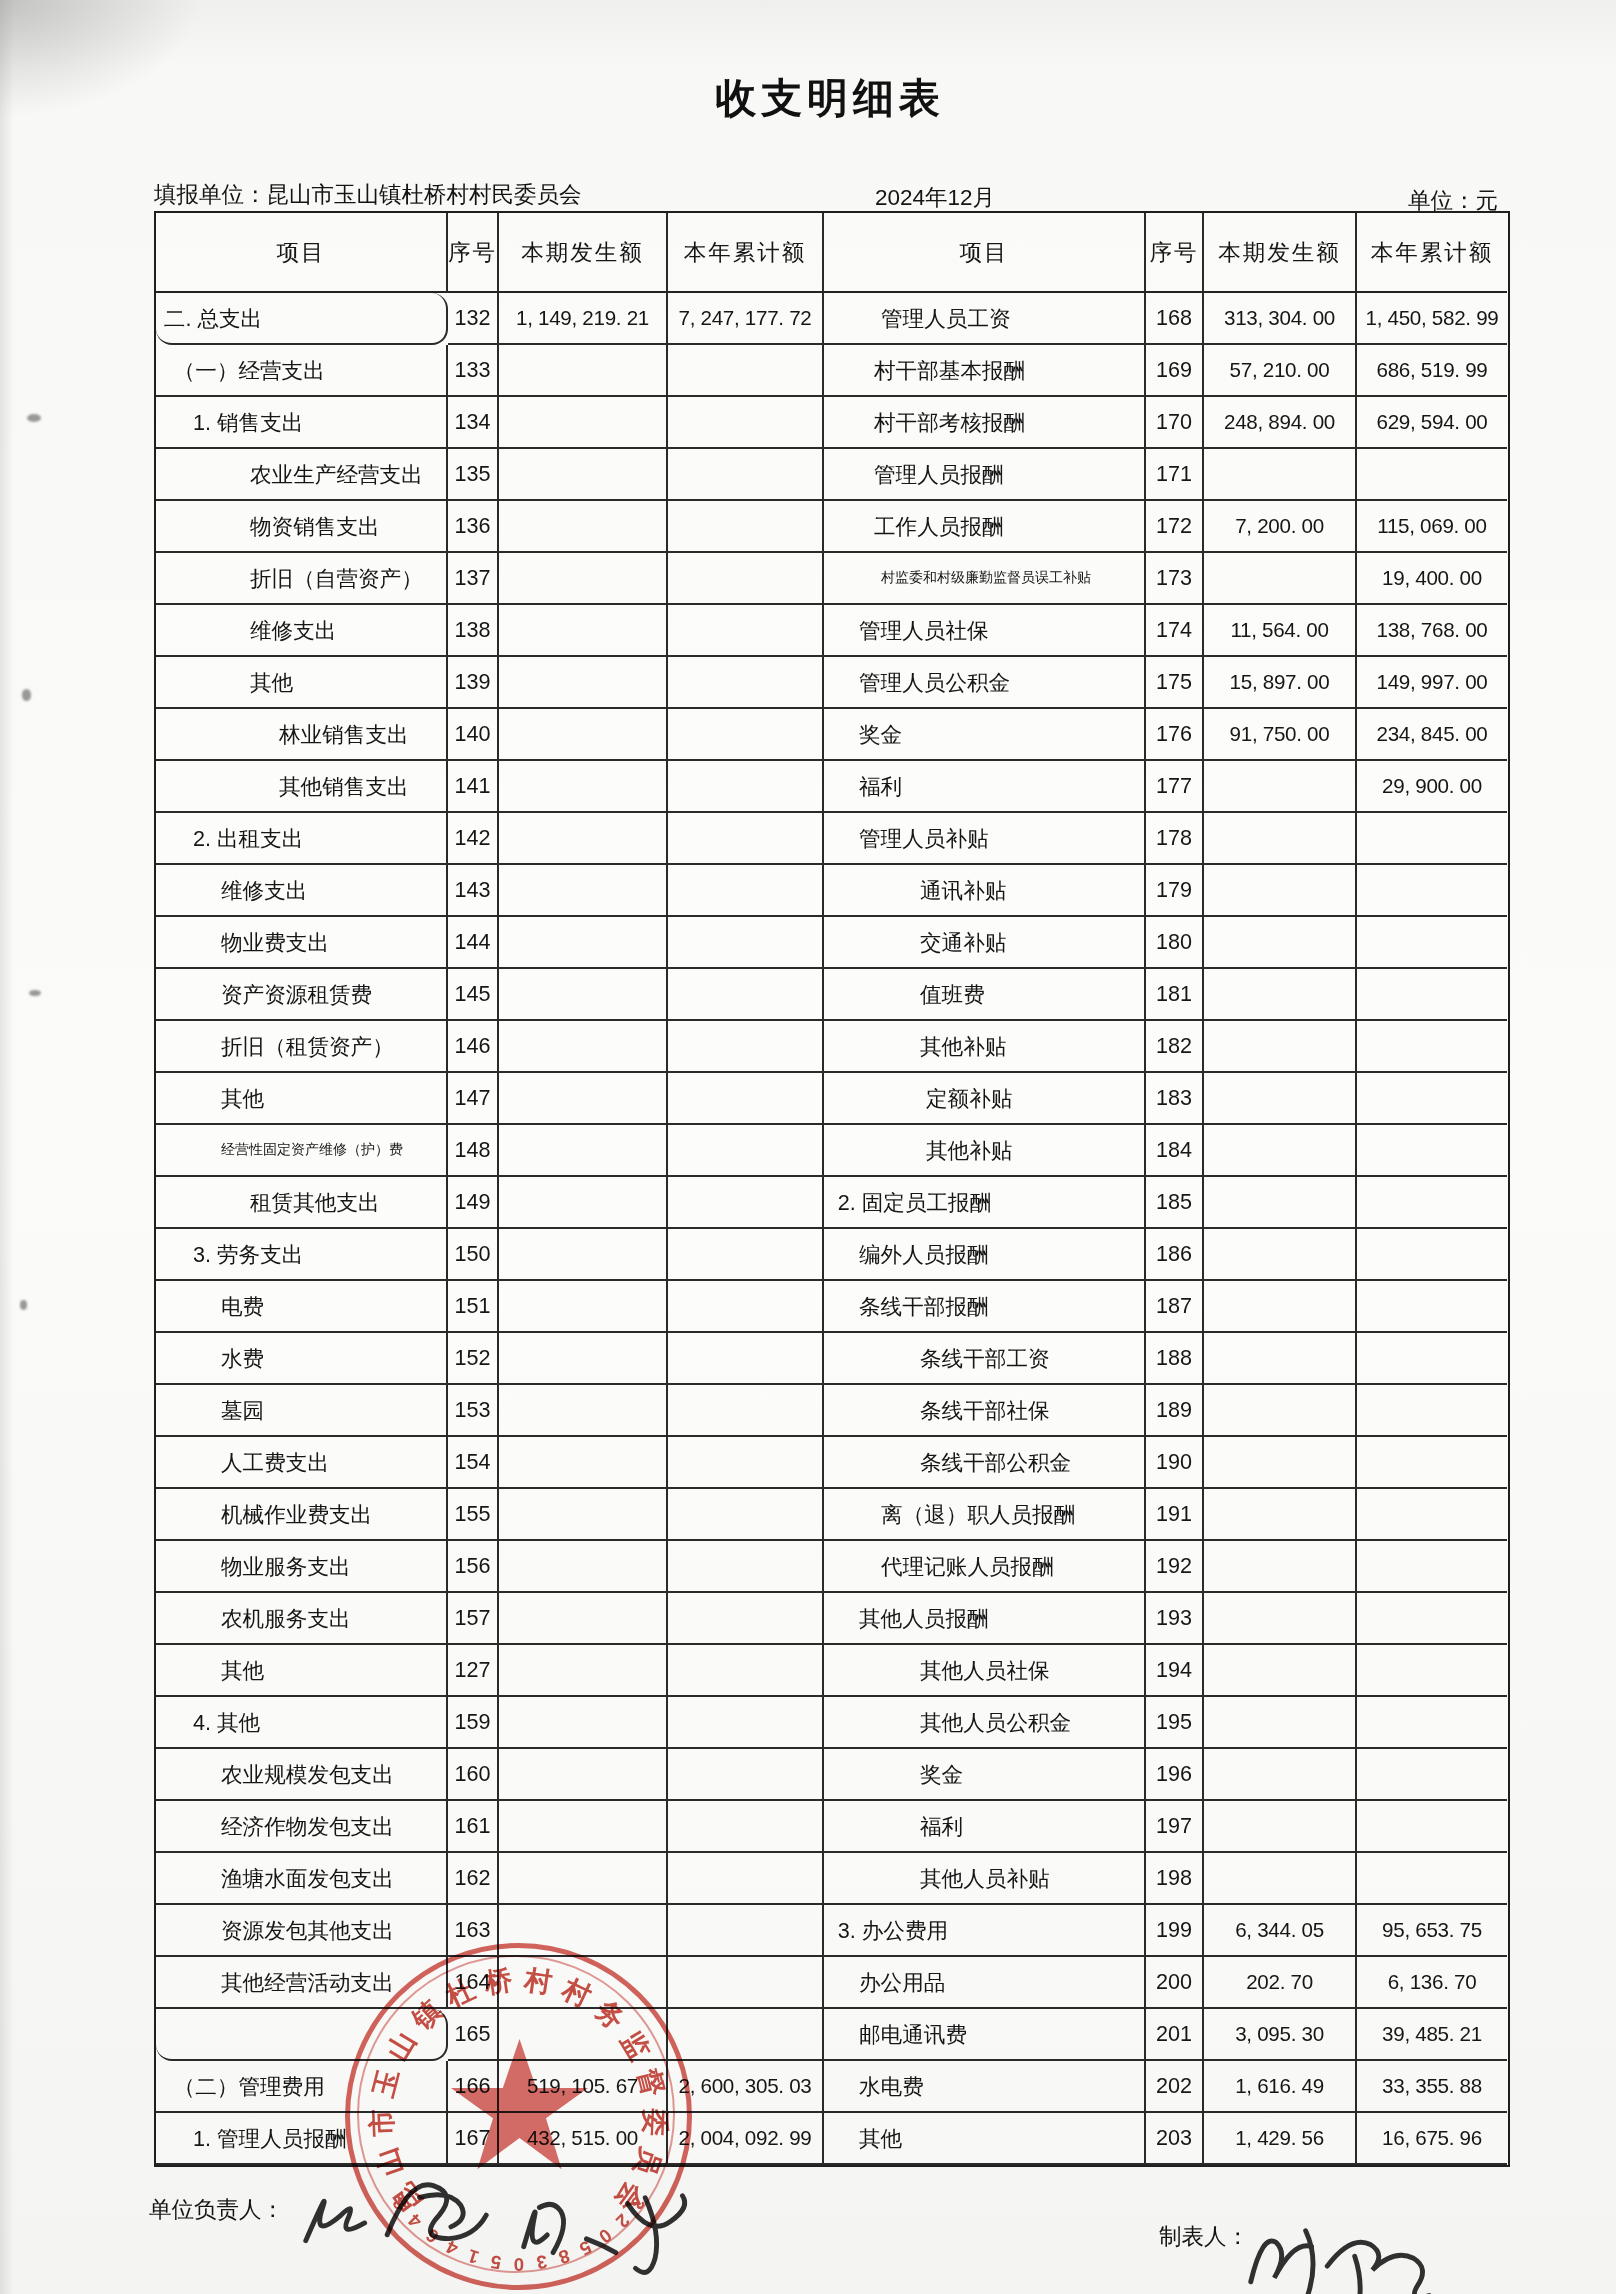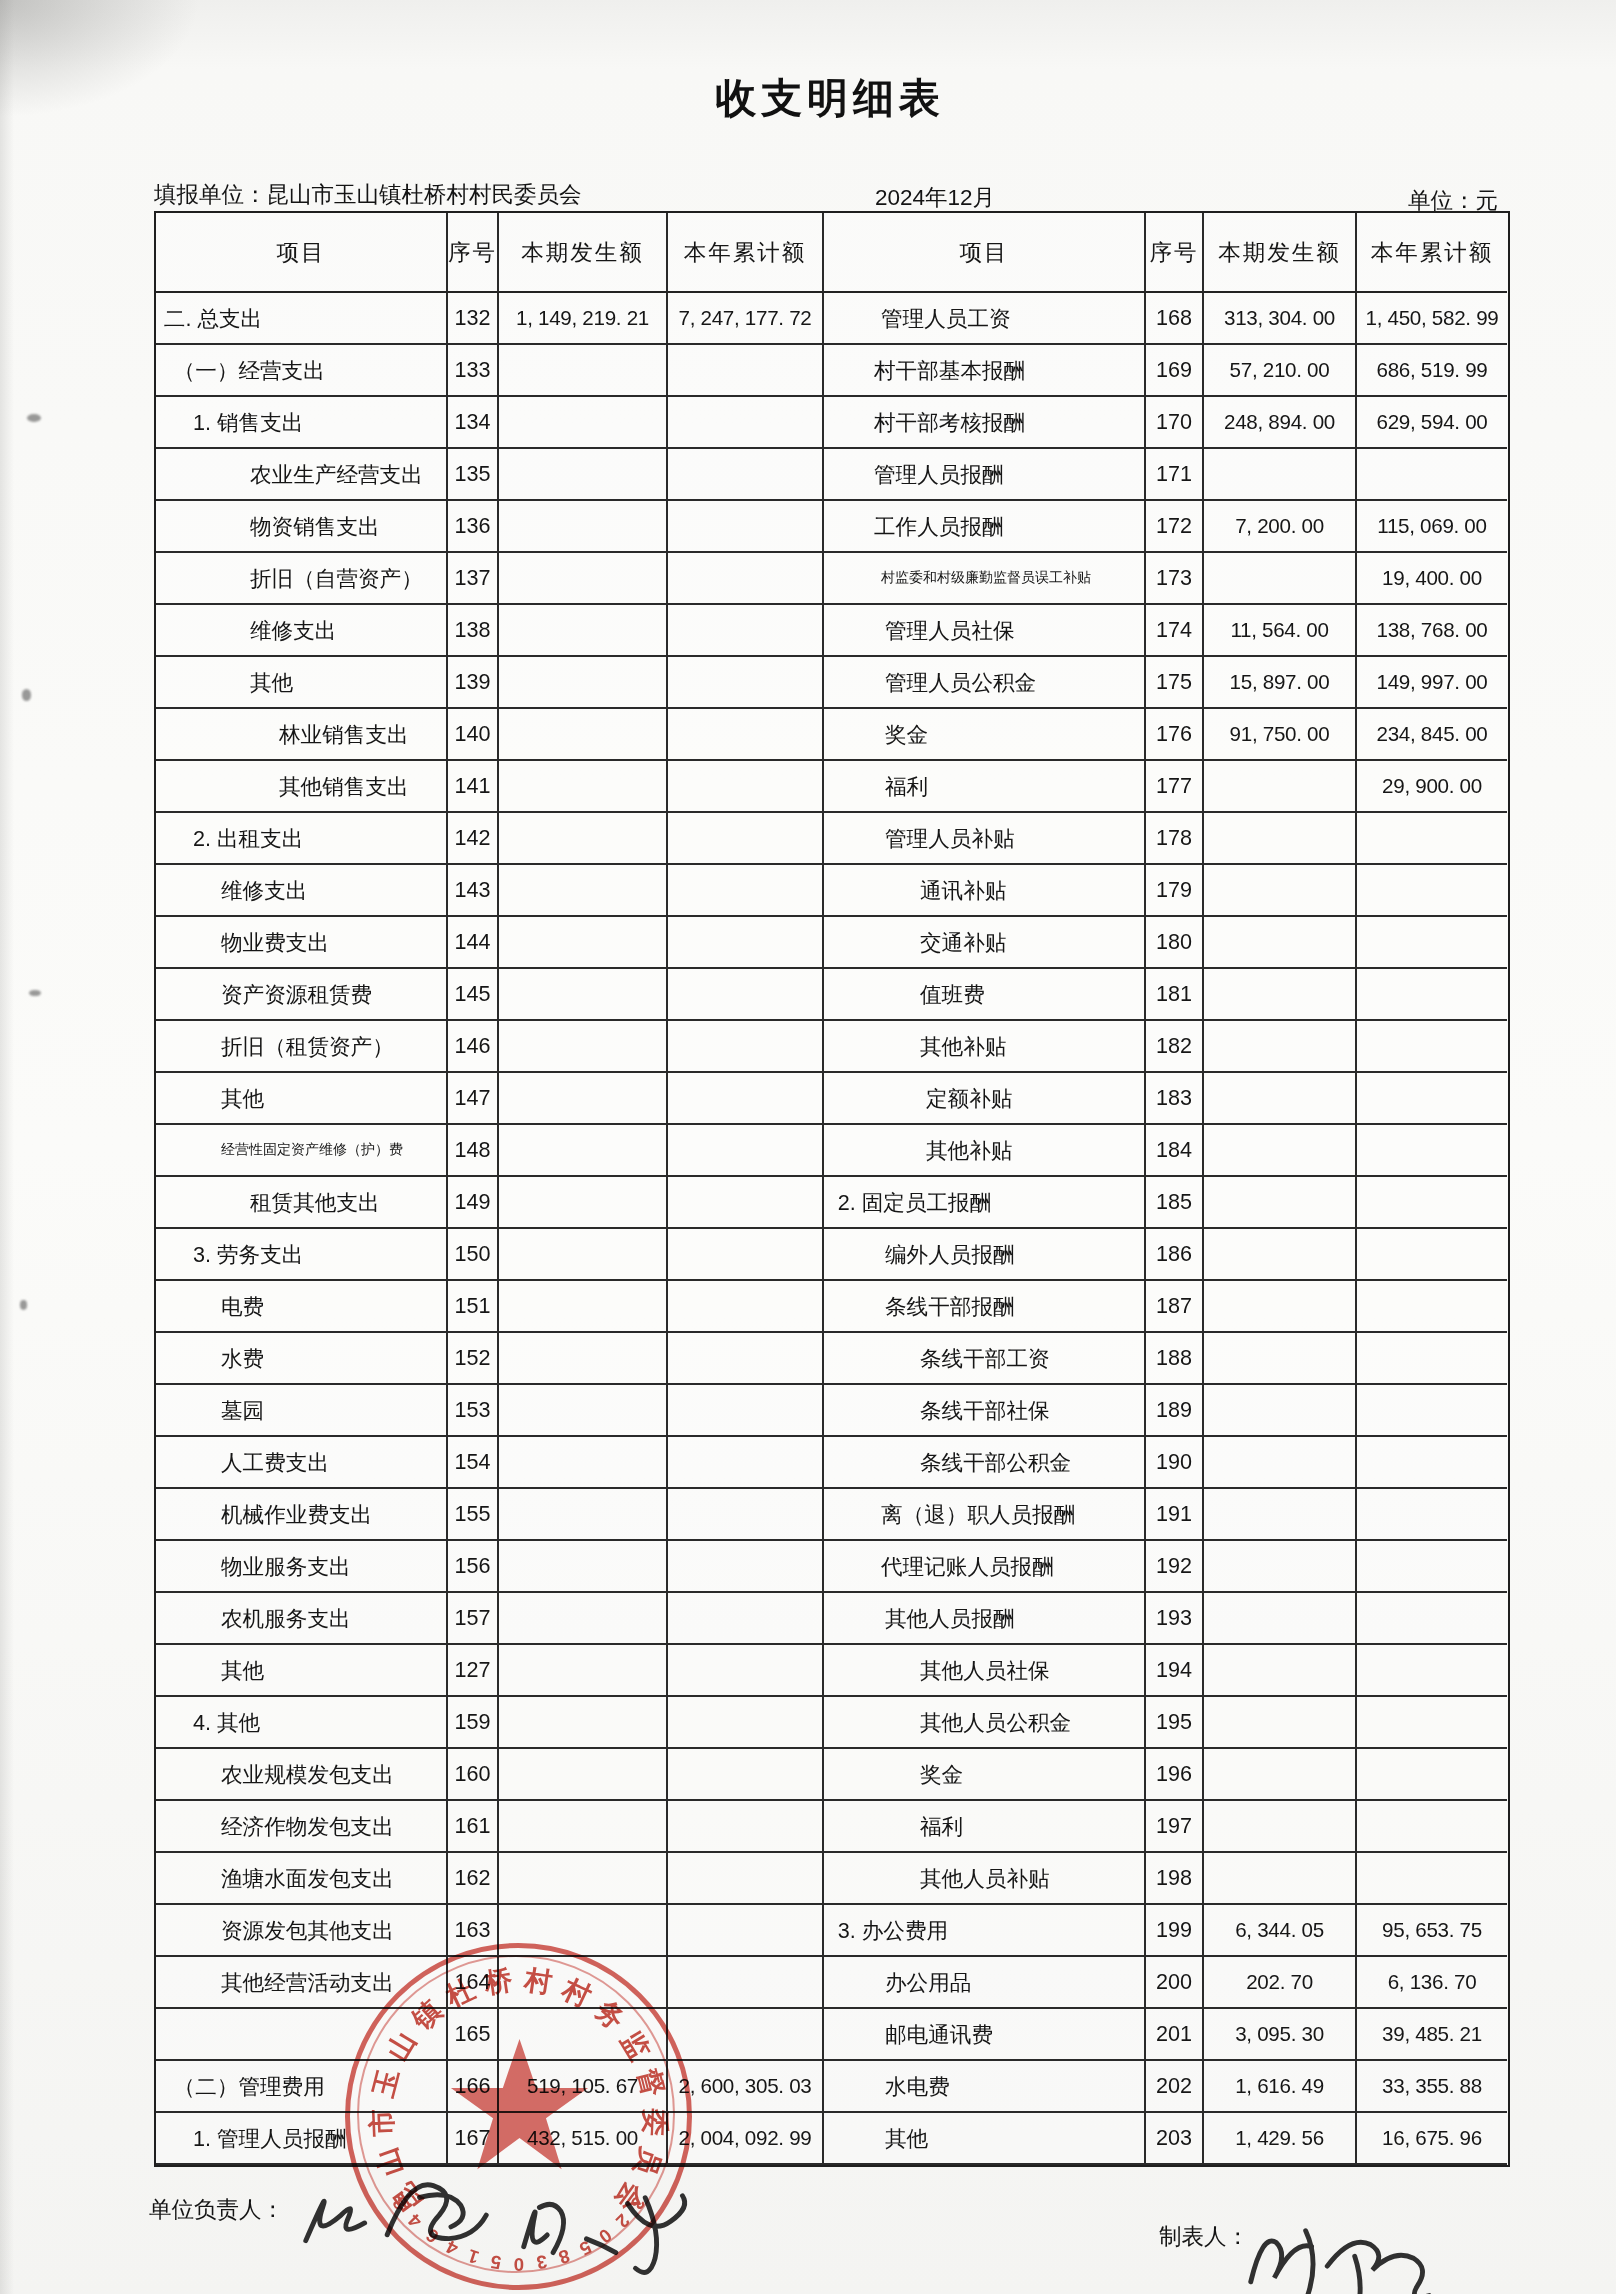--- a/index.html
+++ b/index.html
@@ -30,23 +30,23 @@
     grid-auto-rows:52px;
     border:2.9px solid #1f1f1f;background:rgba(255,255,255,.35);}
   .cell{border-right:2px solid #2a2a2a;border-bottom:2px solid #2a2a2a;
     display:flex;align-items:center;overflow:hidden;white-space:nowrap;}
   .cell.c8{border-right:none;}
   .hd{justify-content:center;font-size:22.5px;border-bottom:2.9px solid #222;letter-spacing:2px;}
   .num{justify-content:center;font-size:21.6px;}
   .amt{justify-content:center;font-size:20.6px;letter-spacing:-0.3px;}
   .item{font-size:21.6px;}
   .item.small{font-size:14px;}
-  .li0{padding-left:7.8px;}  .li1{padding-left:17.6px;} .li2{padding-left:37px;}
+  .li0{padding-left:7.8px;border-radius:16px;}  .li1{padding-left:17.6px;} .li2{padding-left:37px;}
   .li3{padding-left:65px;} .li4{padding-left:94px;} .li5{padding-left:123px;}
-  .ri0{padding-left:13.7px;} .ri1{padding-left:57px;} .ri2{padding-left:61px;}
+  .ri0{padding-left:13.7px;} .ri1{padding-left:57px;} .ri2{padding-left:35px;}
   .ri3{padding-left:50px;} .ri4{padding-left:96px;} .ri5{padding-left:102px;}
 
   .footer-label{position:absolute;font-size:22.5px;color:#141414;}
   .footer-left{left:149px;top:2194px;}
   .footer-right{left:1159px;top:2221px;}
   .sig{position:absolute;mix-blend-mode:multiply;}
 
   .stamp{position:absolute;left:345px;top:1943px;width:349px;height:349px;
     mix-blend-mode:multiply;opacity:.88;pointer-events:none;}
   .stamp-ring{position:absolute;left:0;top:0;width:337px;height:337px;

